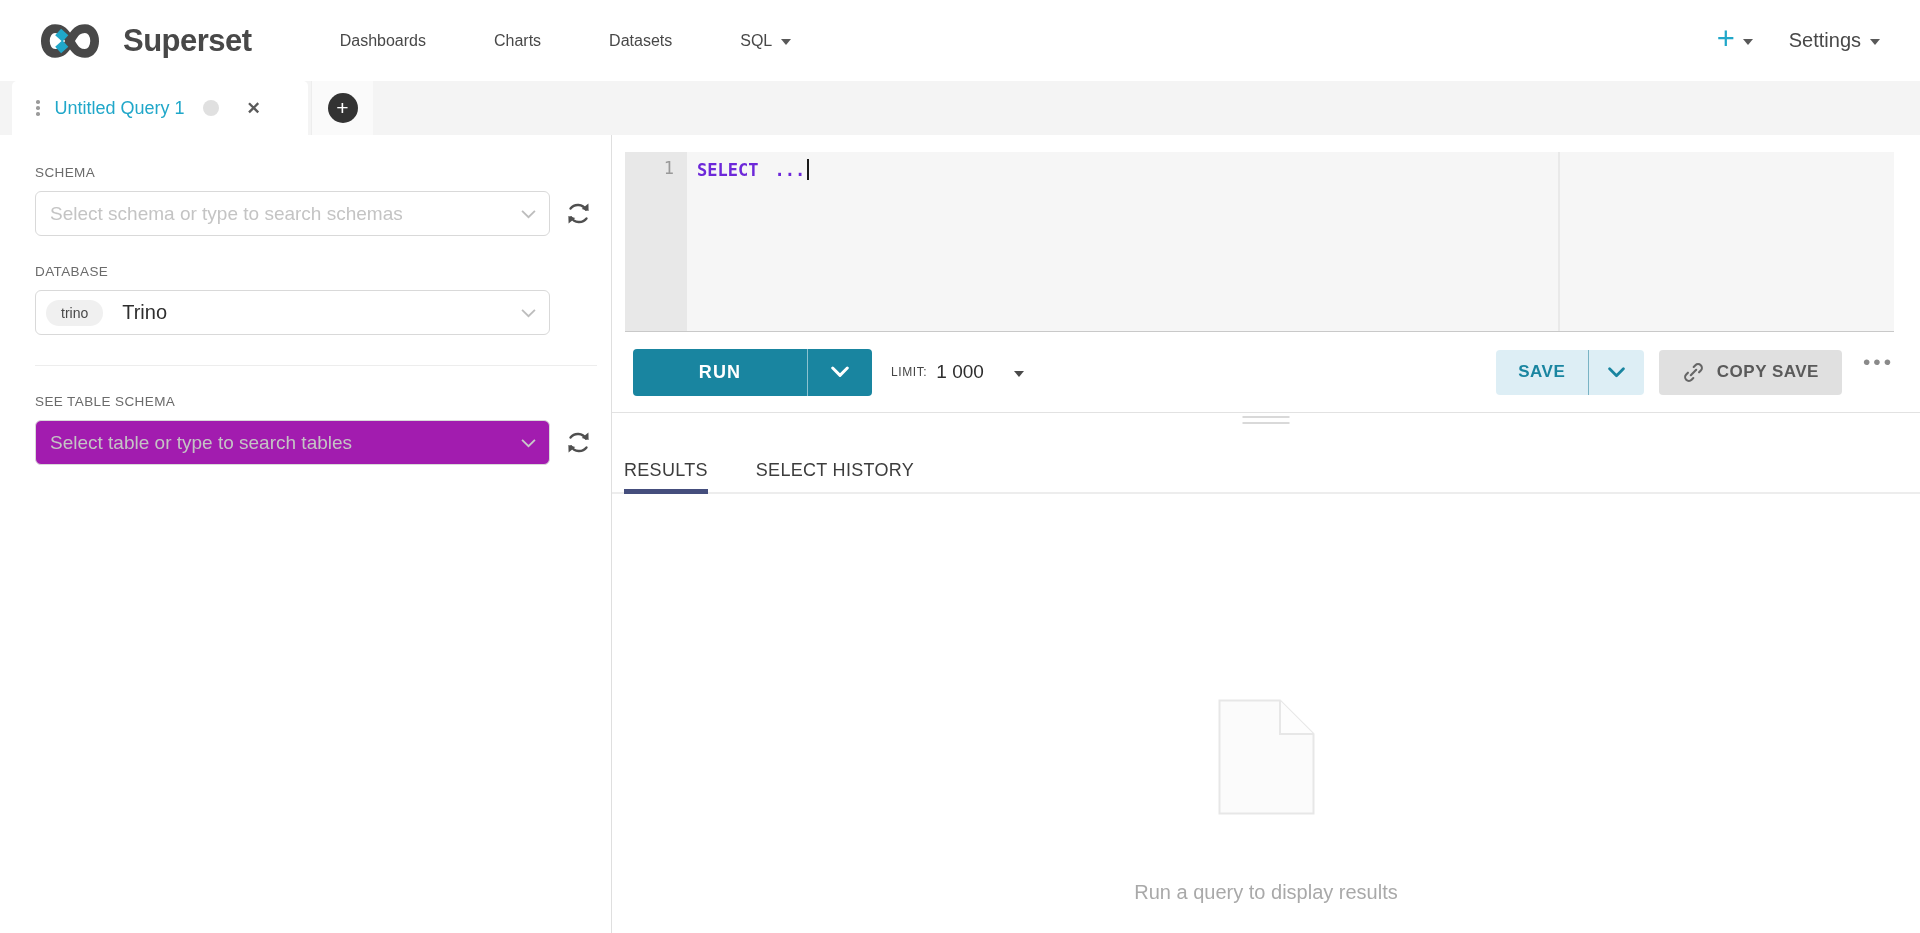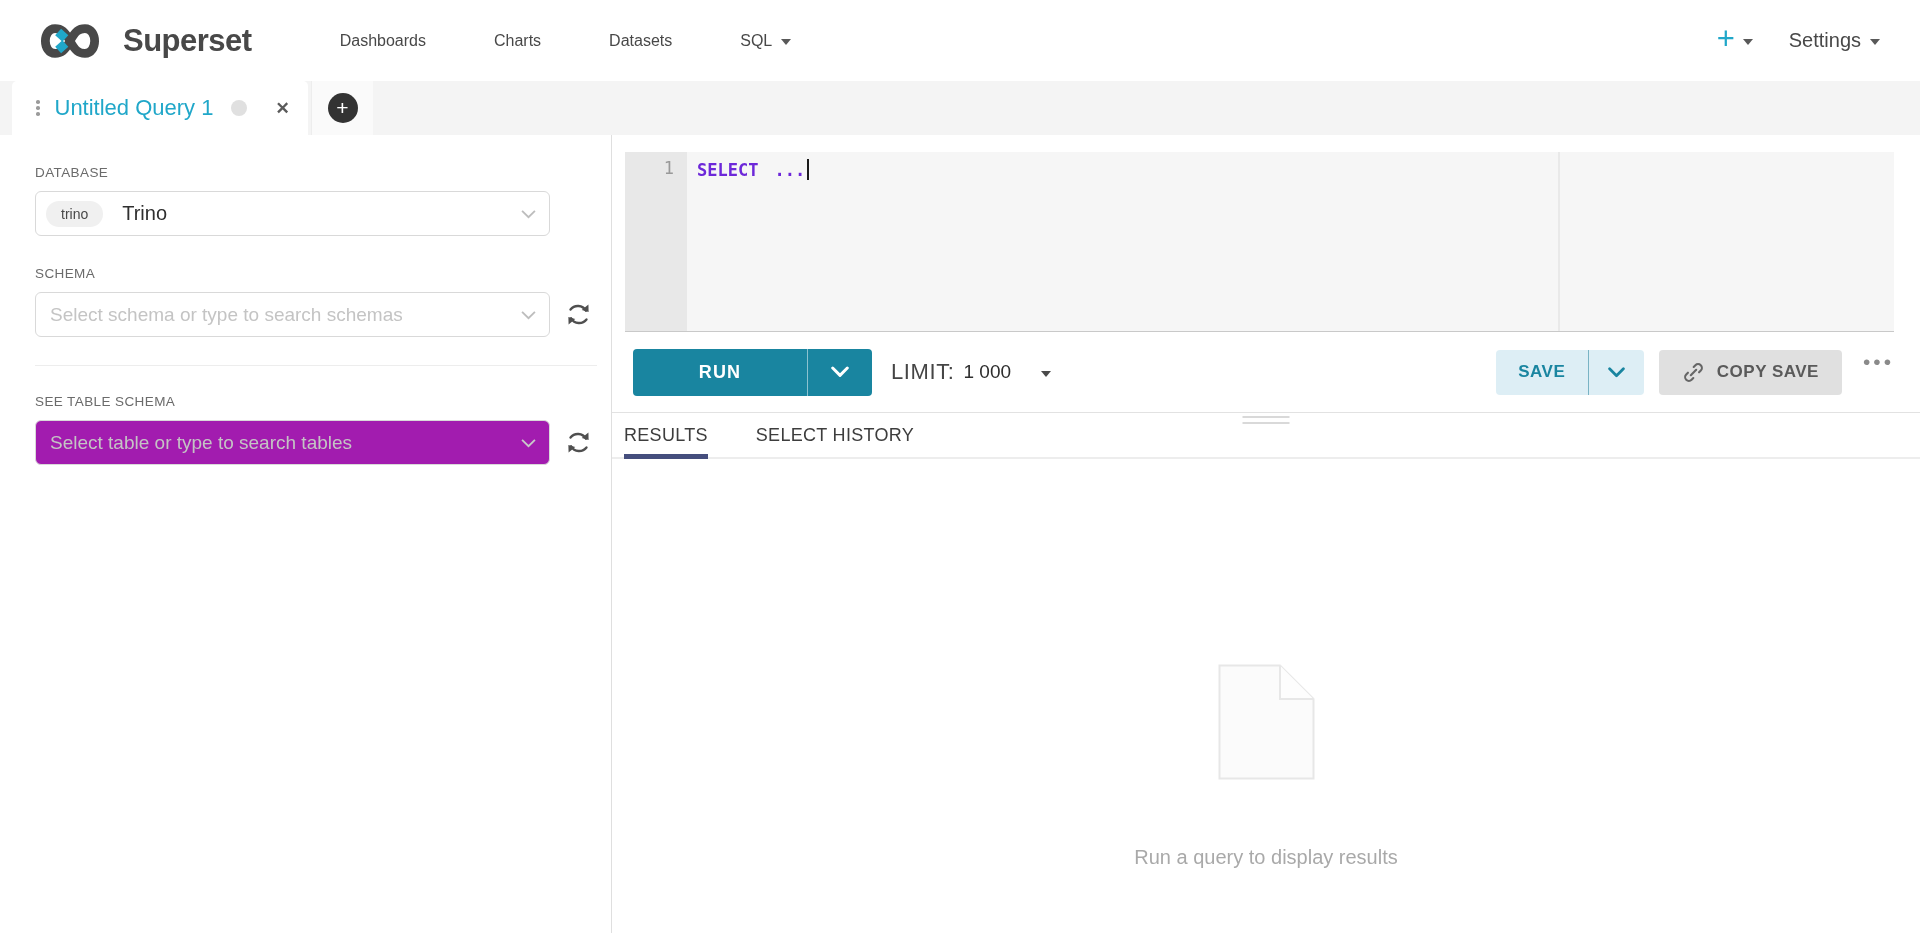--- a/index.html
+++ b/index.html
@@ -25,21 +25,21 @@
   .plus-menu { display: flex; align-items: center; gap: 8px; cursor: pointer; }
   .plus-glyph { font-size: 31px; color: var(--c-accent); line-height: 1; font-weight: 400; margin-top: -4px; }
   .settings-menu { display: flex; align-items: center; gap: 9px; font-size: 20px; cursor: pointer; }
 
   
   .tab-strip { height: 54px; background: #f4f4f4; display: flex; align-items: stretch; }
   .query-tab { margin-left: 12px; width: 296px; background: #fff; border-radius: 5px 5px 0 0;
                display: flex; align-items: center; padding: 0 16px 0 24px; gap: 12px; cursor: pointer; }
   .kebab { display: flex; flex-direction: column; gap: 2.5px; margin-right: 3px; }
   .kebab i { width: 3.5px; height: 3.5px; border-radius: 50%; background: #9b9b9b; display: block; }
-  .tab-label { font-size: 22px; color: var(--c-accent); white-space: nowrap; }
+  .tab-label { font-size: 18px; color: var(--c-accent); white-space: nowrap; }
   .status-dot { width: 16px; height: 16px; border-radius: 50%; background: #e0e0e0; margin-left: 6px; flex: none; }
   .tab-close { margin-left: 16px; color: #5a5a5a; font-size: 17px; font-weight: 700; cursor: pointer; }
   .add-tab { width: 62px; margin-left: 3px; background: #fafafa; border-left: 1px solid #ededed;
              display: flex; align-items: center; justify-content: center; cursor: pointer; }
   .add-circle { width: 30px; height: 30px; border-radius: 50%; background: #333; color: #fff; font-size: 21px;
                 display: flex; align-items: center; justify-content: center; line-height: 1; padding-bottom: 2px; }
 
   
   .main { display: flex; height: 798px; }
   .left-panel { width: 612px; flex: none; border-right: 1px solid #dfdfdf; padding: 30px 0 0 35px; background: #fff; }
@@ -69,39 +69,39 @@
   .print-margin { position: absolute; top: 0; bottom: 0; left: 933px; width: 2px; background: #e9e9e9; }
 
   
   .toolbar { height: 80px; display: flex; align-items: center; padding: 0 26px 0 21px; }
   .run-btn { display: flex; height: 47px; border-radius: 4px; overflow: hidden; cursor: pointer; }
   .run-main { width: 174px; background: var(--c-run); color: #fff; font-size: 18px; font-weight: 600;
               letter-spacing: 1.2px; display: flex; align-items: center; justify-content: center; }
   .run-caret { width: 65px; background: var(--c-run); display: flex; align-items: center; justify-content: center;
                border-left: 1px solid rgba(255,255,255,0.5); }
   .limit-group { display: flex; align-items: center; margin-left: 19px; cursor: pointer; }
-  .limit-label { font-size: 22px; color: #454545; letter-spacing: 0.6px; font-weight: 500; }
+  .limit-label { font-size: 12px; color: #454545; letter-spacing: 0.6px; font-weight: 500; }
   .limit-value { font-size: 19px; color: #2e2e2e; margin-left: 9px; }
   .limit-caret { margin-left: 30px; border-top-color: #4a4a4a; }
   .toolbar-right { margin-left: auto; display: flex; align-items: flex-start; gap: 15px; }
   .save-btn { display: flex; height: 45px; border-radius: 4px; overflow: hidden; background: var(--c-save_bg); cursor: pointer; }
   .save-main { width: 92px; color: var(--c-save_text); font-size: 17px; font-weight: 600; letter-spacing: 0.5px;
                display: flex; align-items: center; justify-content: center; }
   .save-caret { width: 56px; display: flex; align-items: center; justify-content: center; border-left: 1px solid #79b3c4; }
   .copy-btn { height: 45px; border-radius: 4px; background: var(--c-copy_bg); color: var(--c-copy_text); font-size: 17px;
               font-weight: 600; letter-spacing: 0.5px; display: flex; align-items: center; padding: 0 23px; gap: 12px; cursor: pointer; }
   .more-btn { color: #8a8a8a; font-size: 21px; letter-spacing: 3px; margin-left: 6px; cursor: pointer; user-select: none; }
 
   .pane-divider { border-top: 1px solid #e2e2e2; position: relative; }
   .drag-handle { position: absolute; left: 50%; transform: translateX(-50%); top: 3px;
                  display: flex; flex-direction: column; gap: 4px; cursor: row-resize; }
   .drag-handle i { width: 47px; height: 2px; background: #d9d9d9; display: block; }
 
   
-  .results-tabs { display: flex; gap: 48px; margin-top: 12px; padding-left: 12px; border-bottom: 2px solid #ededed; }
+  .results-tabs { display: flex; gap: 48px; margin-top: 47px; padding-left: 12px; border-bottom: 2px solid #ededed; }
   .rtab { font-size: 18px; color: #3d3d3d; padding-bottom: 13px; margin-bottom: -2px; letter-spacing: 0.3px; cursor: pointer; }
   .rtab.active { border-bottom: 5px solid var(--c-tab_underline); padding-bottom: 8px; }
   .empty-state { display: flex; flex-direction: column; align-items: center; margin-top: 205px; }
   .empty-text { margin-top: 66px; font-size: 20px; color: #a9a9a9; font-weight: 500; }
 </style>
 </head>
 <body>
 
 <header class="navbar">
   <div class="brand">
@@ -152,85 +152,85 @@
   </div>
   <div class="add-tab">
     <span class="add-circle">+</span>
   </div>
 </div>
 
 <div class="main">
 
   <aside class="left-panel">
 
+    <div class="field-group" style="margin-bottom:28px;">
+      <div class="field-label">SCHEMA</div>
+      <div class="field-row">
+        <div class="select-box">
+          <span class="placeholder">Select schema or type to search schemas</span>
+          <span class="chev">
+            <svg width="15" height="10" viewBox="0 0 14 9">
+                <path d="M1 1.5 L7 7.5 L13 1.5" fill="none" stroke="#bdbdbd" stroke-width="1.7"></path>
+              </svg>
+          </span>
+        </div>
+        <span class="refresh-btn">
+          <svg viewBox="0 0 24 24" width="27" height="27">
+            <g fill="none" stroke="#4f4f4f" stroke-width="2.1" stroke-linecap="round">
+              <path d="M4.9 7.6 A8.3 8.3 0 0 1 18.6 8.6"></path>
+              <path d="M19.1 16.4 A8.3 8.3 0 0 1 5.4 15.4"></path>
+            </g>
+            <path d="M20.8 3.2 L21 9.8 L14.9 8.1 Z" fill="#4f4f4f"></path>
+            <path d="M3.2 20.8 L3 14.2 L9.1 15.9 Z" fill="#4f4f4f"></path>
+          </svg>
+        </span>
+      </div>
+    </div>
+
     <div class="field-group">
       <div class="field-label">DATABASE</div>
       <div class="field-row">
         <div class="select-box">
           <span class="db-badge">trino</span>
           <span class="db-value">Trino</span>
           <span class="chev">
             <svg width="15" height="10" viewBox="0 0 14 9">
                 <path d="M1 1.5 L7 7.5 L13 1.5" fill="none" stroke="#bdbdbd" stroke-width="1.7"></path>
               </svg>
           </span>
         </div>
       </div>
     </div>
 
-    <div class="field-group" style="margin-bottom:28px;">
-      <div class="field-label">SCHEMA</div>
+    <div class="panel-divider"></div>
+
+    <div class="field-group">
+      <div class="field-label">SEE TABLE SCHEMA</div>
       <div class="field-row">
-        <div class="select-box">
-          <span class="placeholder">Select schema or type to search schemas</span>
+        <div class="select-box disabled">
+          <span class="placeholder">Select table or type to search tables</span>
           <span class="chev">
             <svg width="15" height="10" viewBox="0 0 14 9">
-                <path d="M1 1.5 L7 7.5 L13 1.5" fill="none" stroke="#bdbdbd" stroke-width="1.7"></path>
+                <path d="M1 1.5 L7 7.5 L13 1.5" fill="none" stroke="#c9c9c9" stroke-width="1.7"></path>
               </svg>
           </span>
         </div>
         <span class="refresh-btn">
           <svg viewBox="0 0 24 24" width="27" height="27">
             <g fill="none" stroke="#4f4f4f" stroke-width="2.1" stroke-linecap="round">
               <path d="M4.9 7.6 A8.3 8.3 0 0 1 18.6 8.6"></path>
               <path d="M19.1 16.4 A8.3 8.3 0 0 1 5.4 15.4"></path>
             </g>
             <path d="M20.8 3.2 L21 9.8 L14.9 8.1 Z" fill="#4f4f4f"></path>
             <path d="M3.2 20.8 L3 14.2 L9.1 15.9 Z" fill="#4f4f4f"></path>
           </svg>
         </span>
       </div>
     </div>
 
-    <div class="panel-divider"></div>
-
-    <div class="field-group">
-      <div class="field-label">SEE TABLE SCHEMA</div>
-      <div class="field-row">
-        <div class="select-box disabled">
-          <span class="placeholder">Select table or type to search tables</span>
-          <span class="chev">
-            <svg width="15" height="10" viewBox="0 0 14 9">
-                <path d="M1 1.5 L7 7.5 L13 1.5" fill="none" stroke="#c9c9c9" stroke-width="1.7"></path>
-              </svg>
-          </span>
-        </div>
-        <span class="refresh-btn">
-          <svg viewBox="0 0 24 24" width="27" height="27">
-            <g fill="none" stroke="#4f4f4f" stroke-width="2.1" stroke-linecap="round">
-              <path d="M4.9 7.6 A8.3 8.3 0 0 1 18.6 8.6"></path>
-              <path d="M19.1 16.4 A8.3 8.3 0 0 1 5.4 15.4"></path>
-            </g>
-            <path d="M20.8 3.2 L21 9.8 L14.9 8.1 Z" fill="#4f4f4f"></path>
-            <path d="M3.2 20.8 L3 14.2 L9.1 15.9 Z" fill="#4f4f4f"></path>
-          </svg>
-        </span>
-      </div>
-    </div>
-
   </aside>
 
   <section class="right-pane">
 
     <div class="editor-wrap">
       <div class="editor">
         <div class="gutter">
           <span>1</span>
         </div>
         <div class="code">

